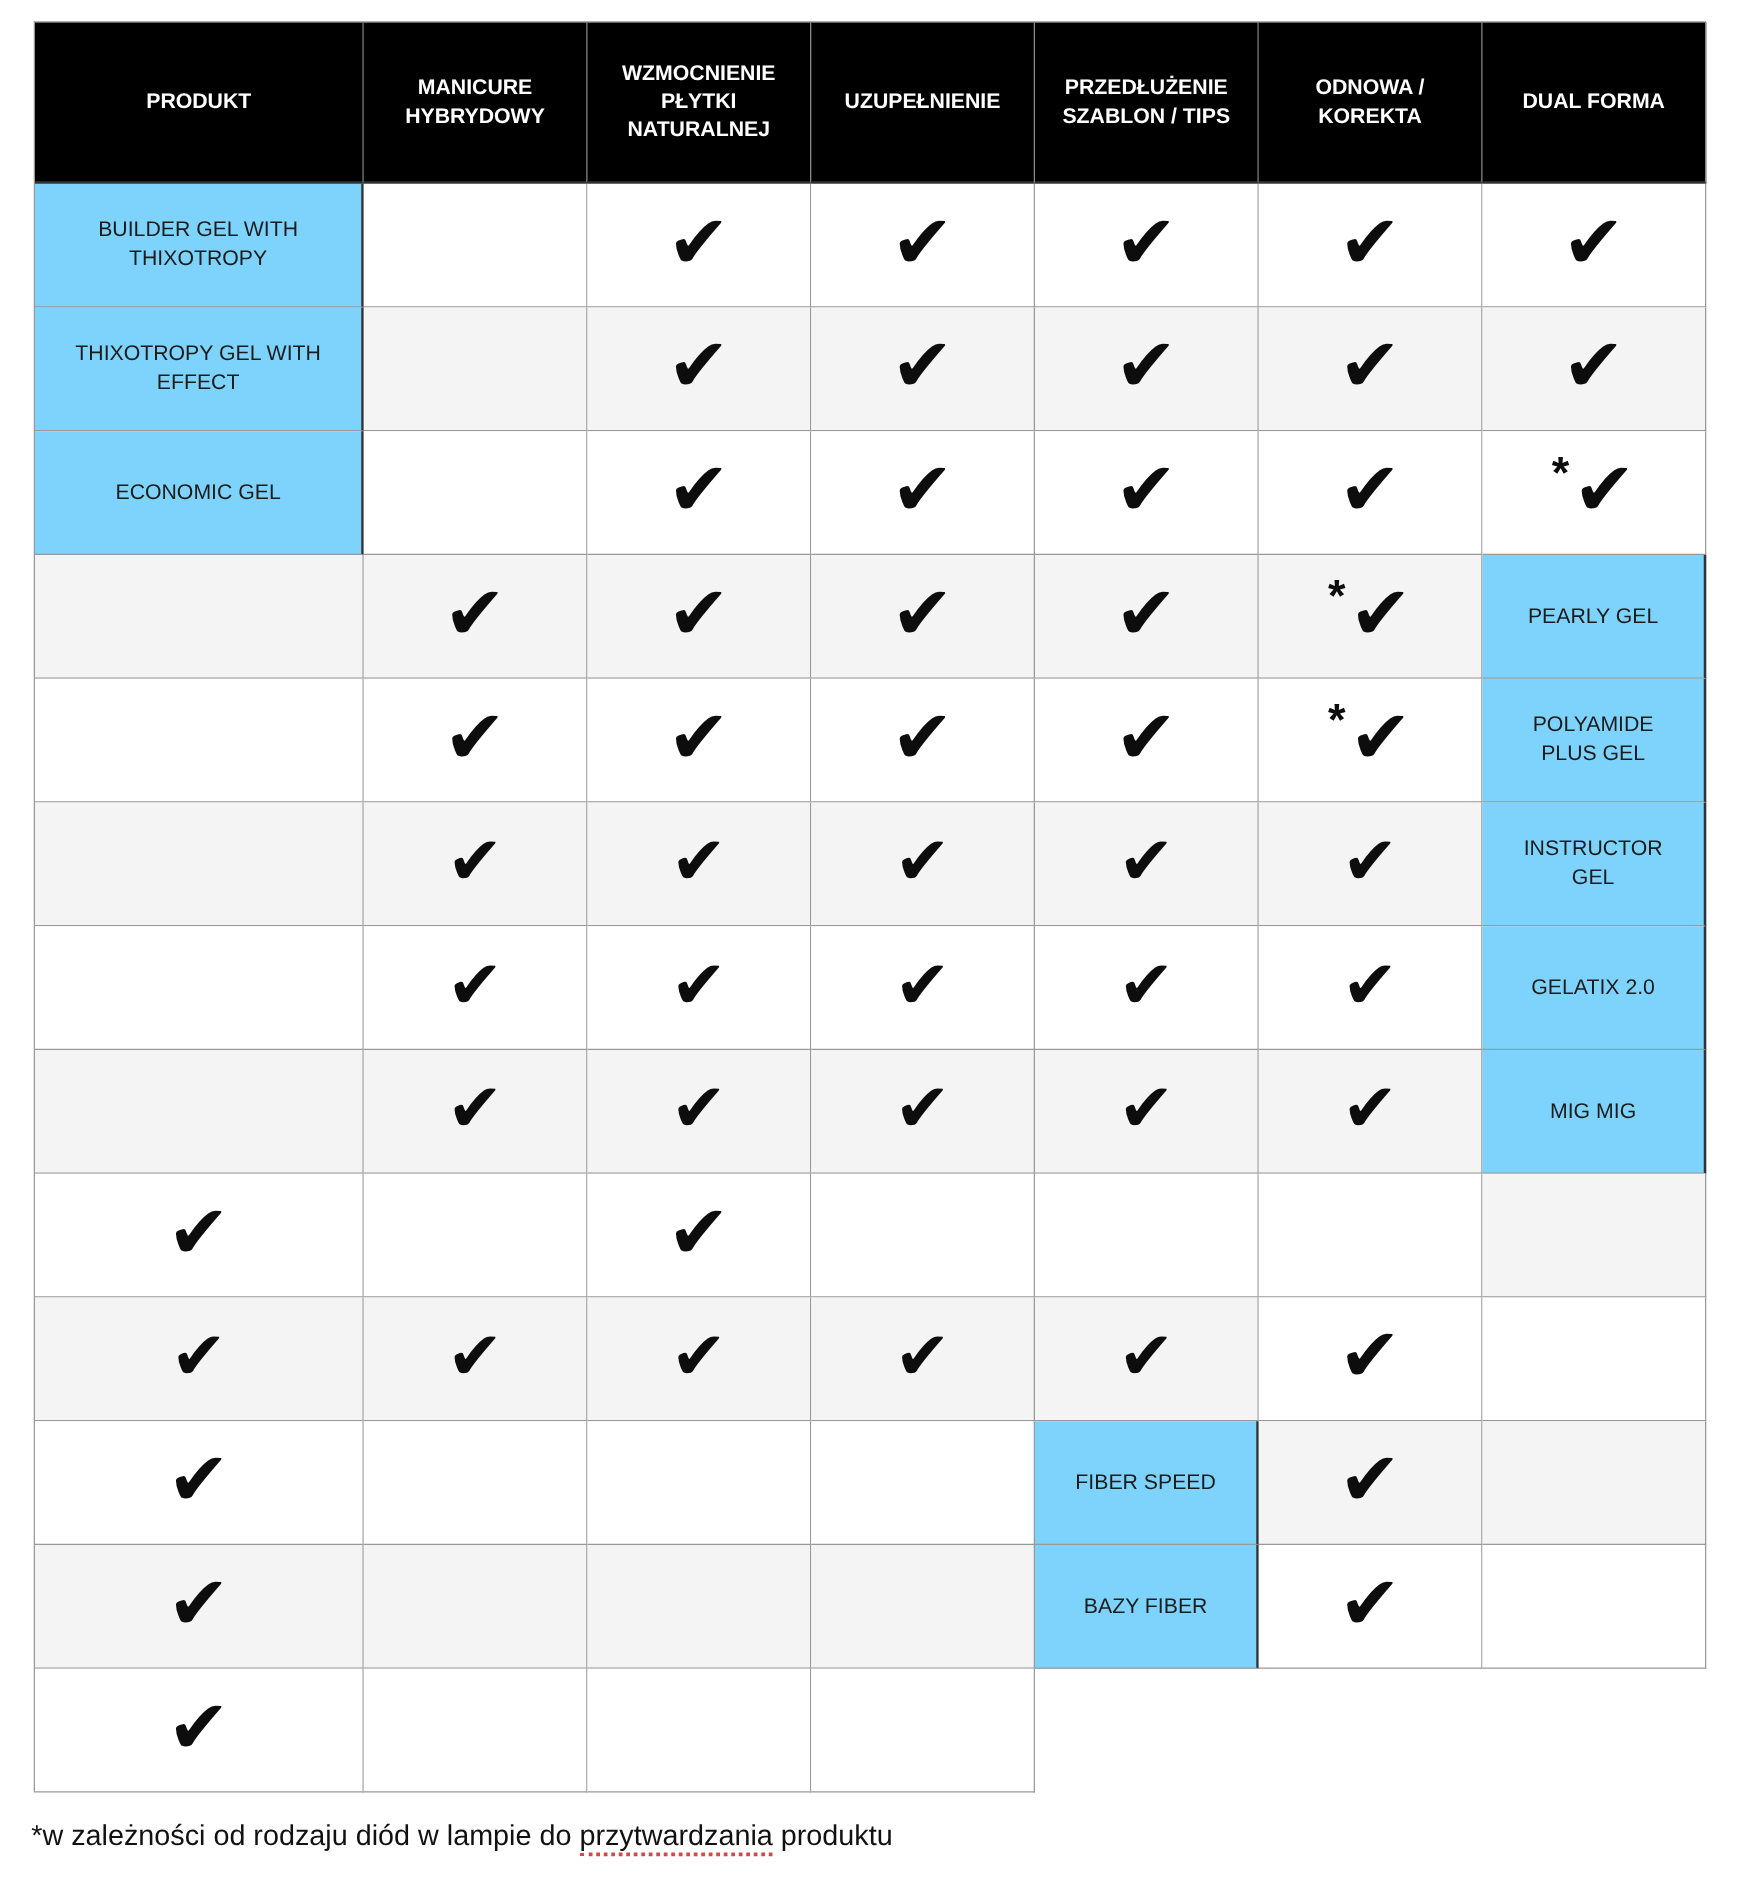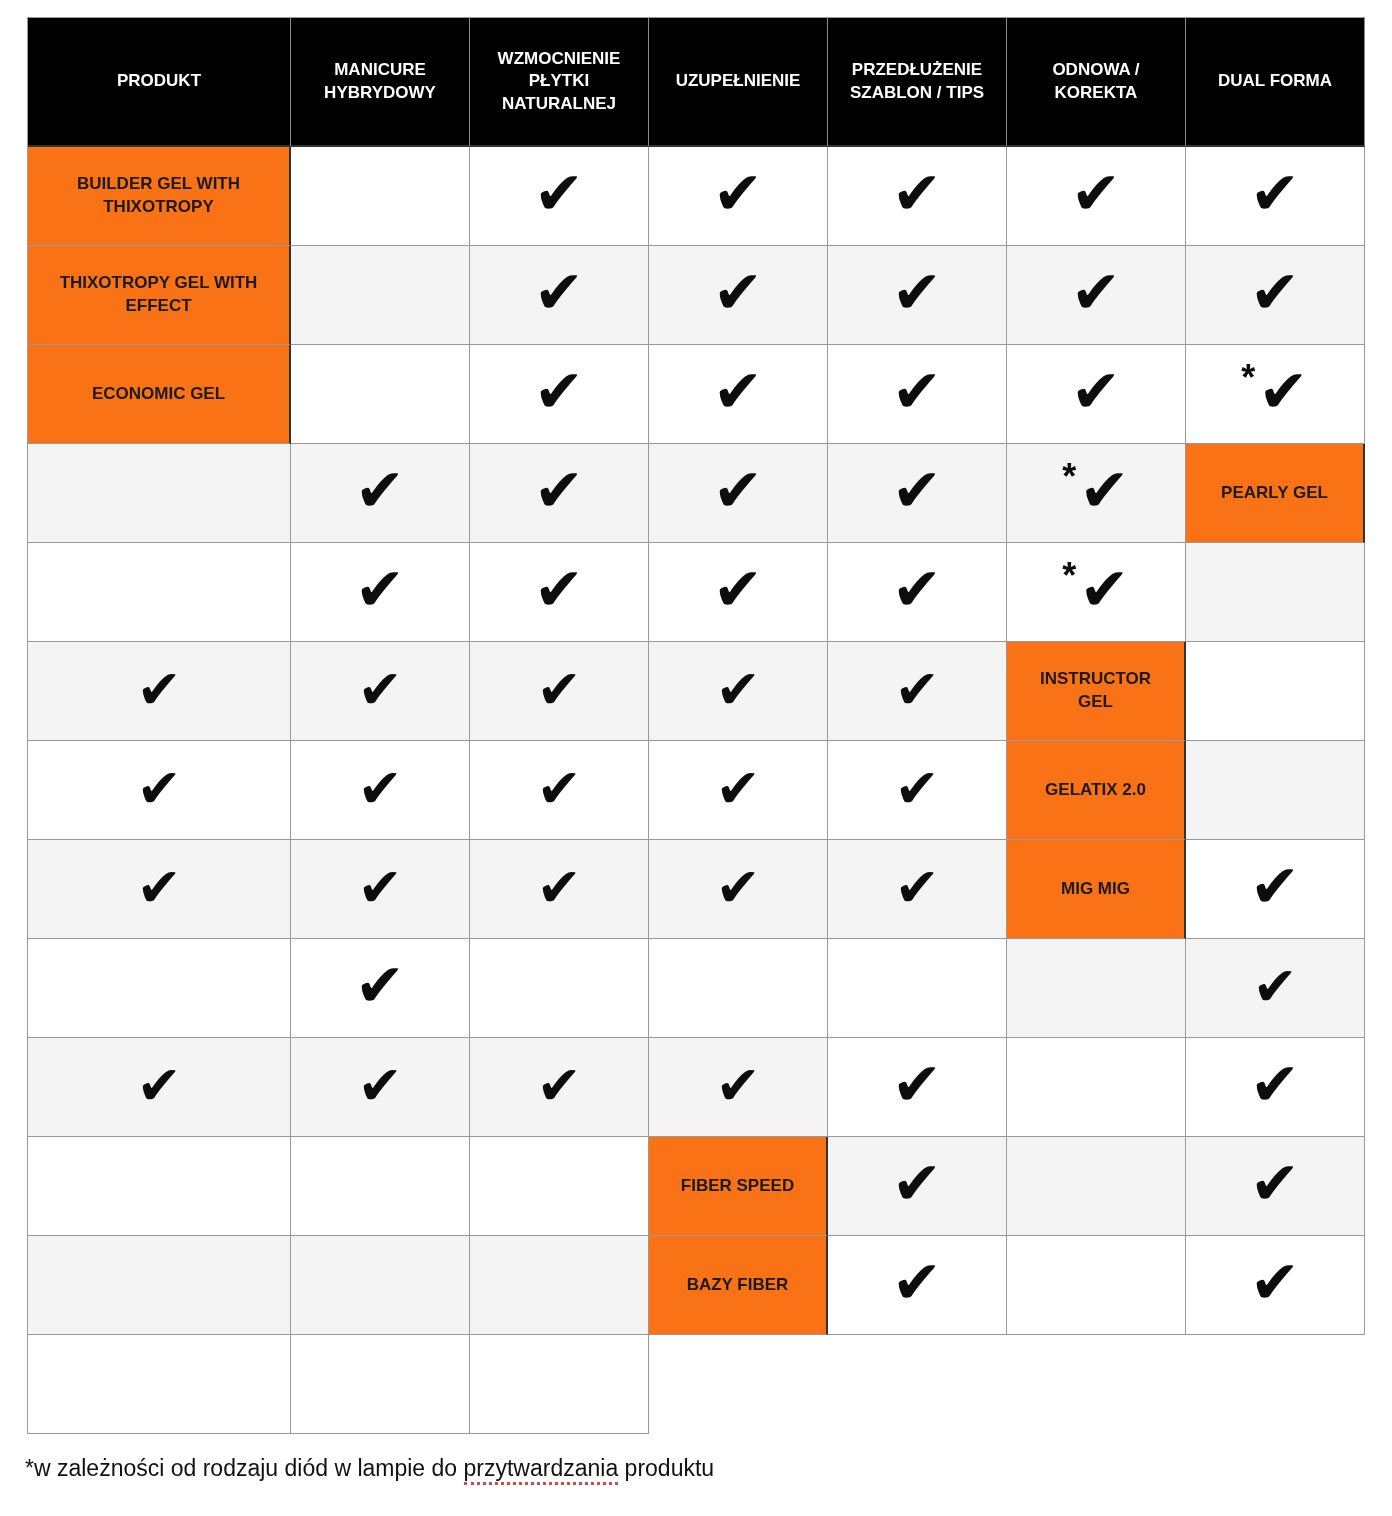--- a/index.html
+++ b/index.html
@@ -25,22 +25,22 @@
     text-align:center;
   }
   .header-cell {
     background:#000000; color:#ffffff;
     font-weight:bold; font-size:17px; line-height:1.3;
     border-right:1px solid #8a8a8a;
     border-bottom:2px solid #333333;
     padding:0 10px;
   }
   .product-cell {
-    background:#f97316;
-    font-weight:bold; font-size:17px; line-height:1.35;
+    background:#7dd3fc;
+    font-weight:normal; font-size:17px; line-height:1.35;
     border-right:2px solid #333333;
     padding:0 20px;
     color:#1b1b1b;
   }
   .data-cell { background:#ffffff; }
   .data-cell.alt { background:#f4f4f5; }
   .check {
     color:#0d0d0d; line-height:1;
     transform:translateY(-2px);
   }
@@ -151,20 +151,21 @@
     <div class="cell data-cell">
       <span class="check check-bold">✔</span>
     </div>
     <div class="cell data-cell">
       <span class="check check-bold">✔</span>
     </div>
     <div class="cell data-cell">
       <span class="asterisk">*</span>
       <span class="check check-bold">✔</span>
     </div>
+    <div class="cell product-cell">POLYAMIDE PLUS GEL</div>
     <div class="cell data-cell alt"></div>
     <div class="cell data-cell alt">
       <span class="check check-medium">✔</span>
     </div>
     <div class="cell data-cell alt">
       <span class="check check-medium">✔</span>
     </div>
     <div class="cell data-cell alt">
       <span class="check check-medium">✔</span>
     </div>

